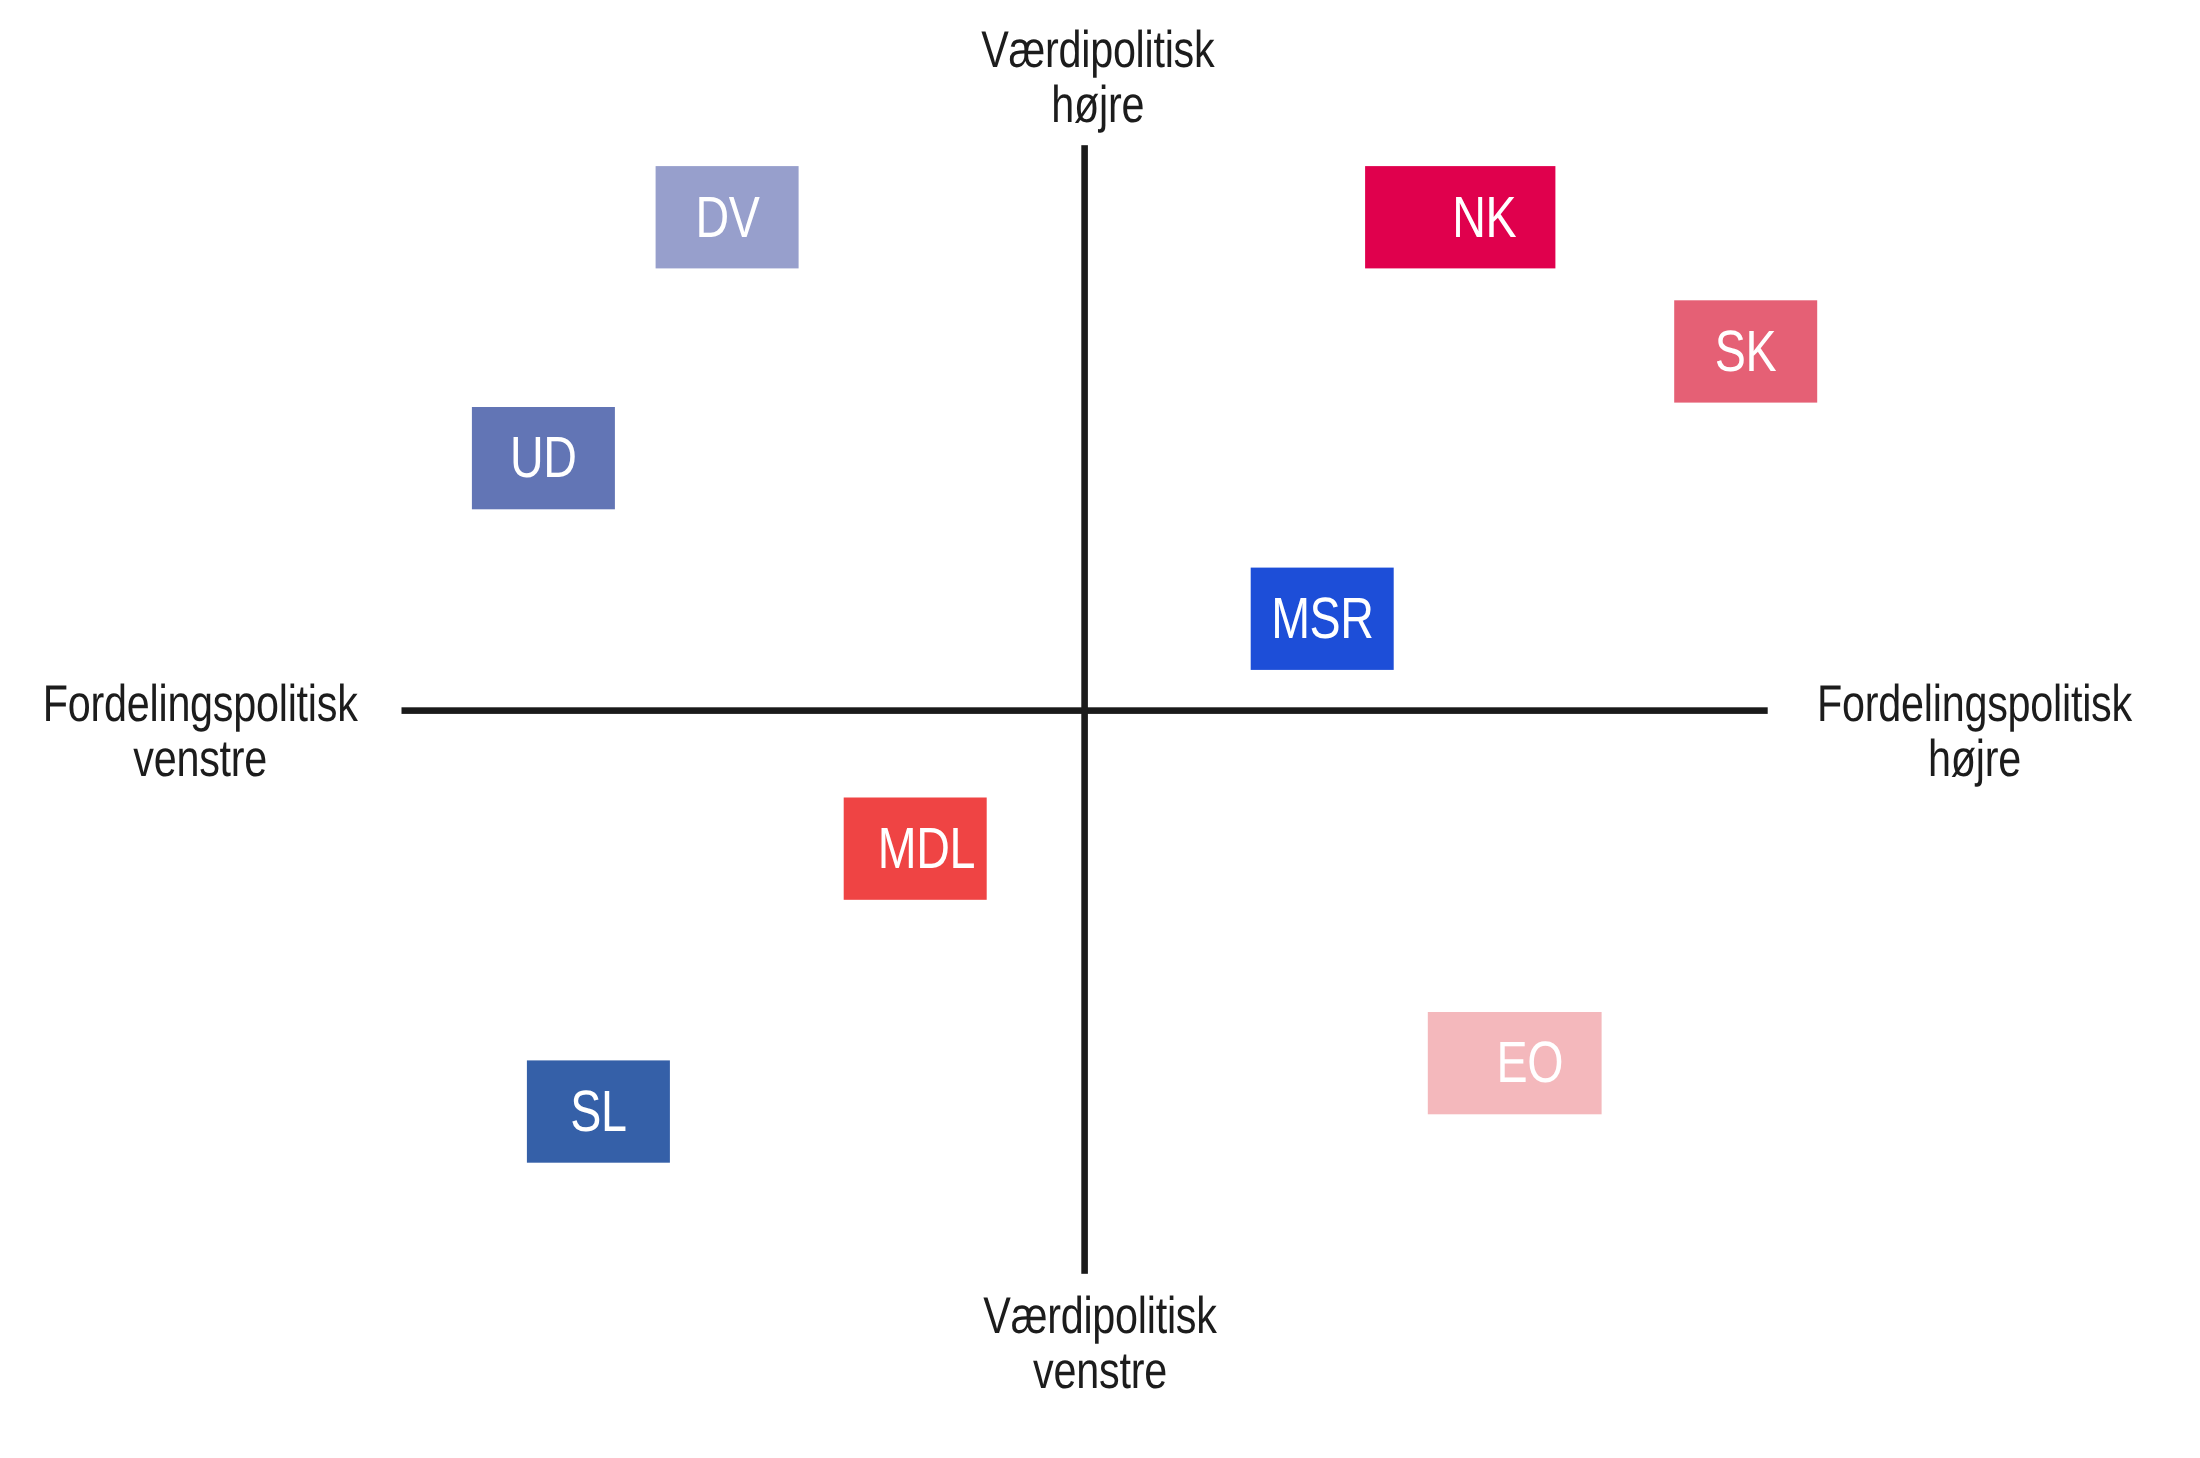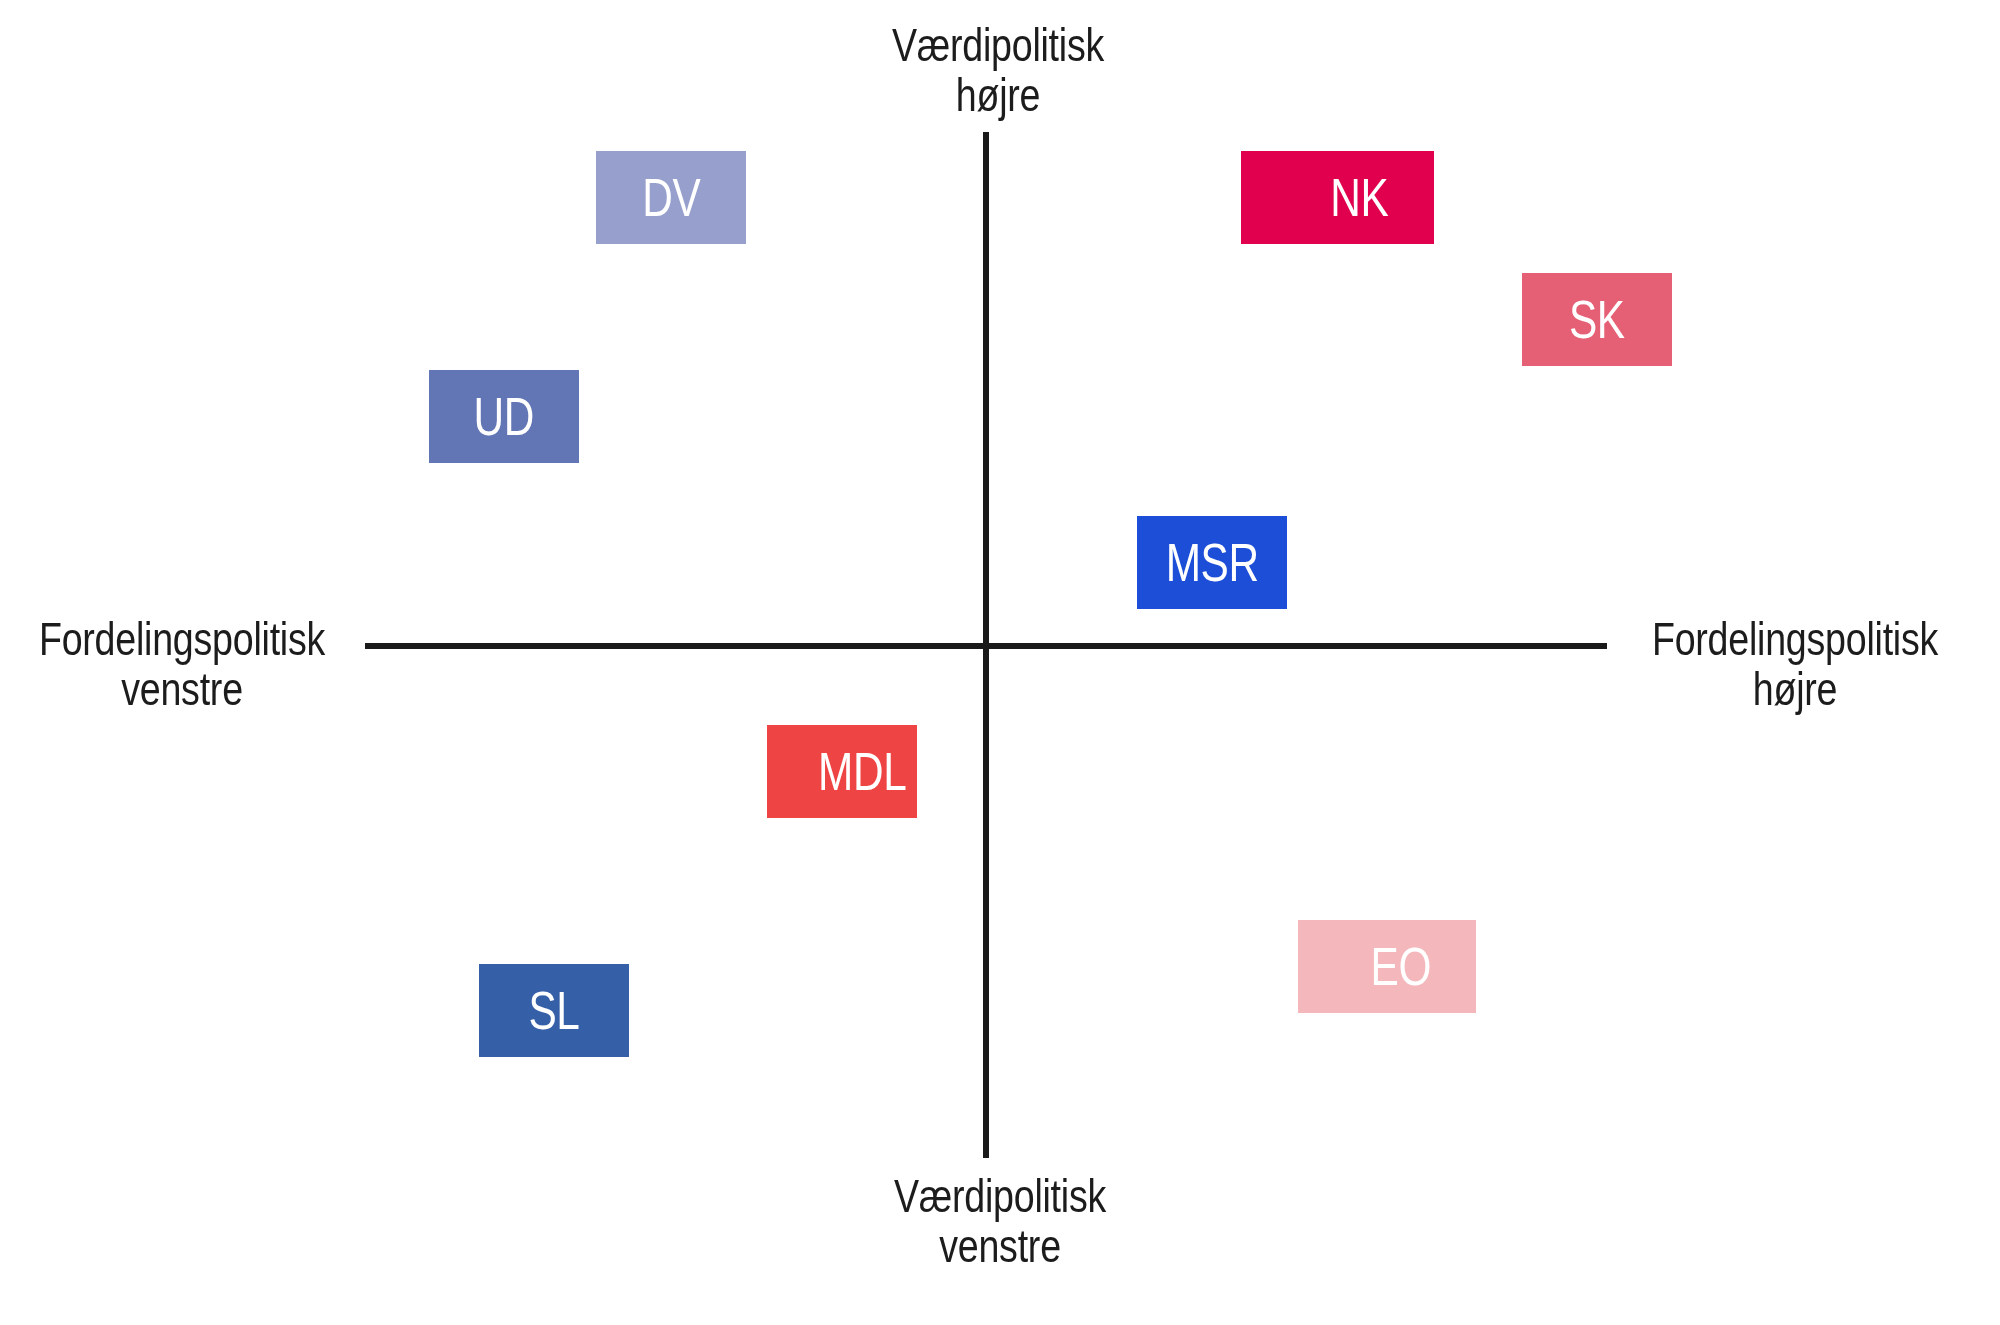--- a/index.html
+++ b/index.html
@@ -66,21 +66,21 @@
     width: 400px;
     top: 614px;
   }
   .label-right {
     left: 1595px;
     width: 400px;
     top: 614px;
   }
   .party {
     position: absolute;
-    width: 150px;
+    width: 130px;
     height: 93px;
     display: flex;
     align-items: center;
     justify-content: center;
   }
   .party-text {
     color: #ffffff;
     font-size: 53px;
     line-height: 1;
     transform: scaleX(0.8);

